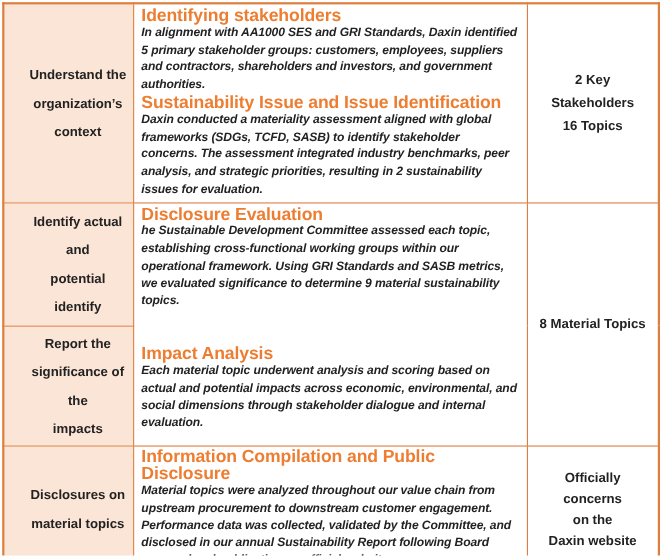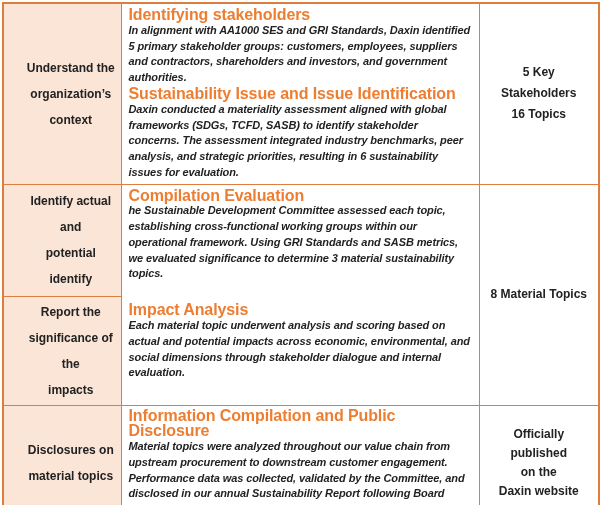--- a/index.html
+++ b/index.html
@@ -56,21 +56,21 @@
   }
   .section-body {
     font-size: 11px;
     font-weight: 700;
     color: var(--text, #222222);
     line-height: 15.8px;
     letter-spacing: -0.1px;
     font-style: italic;
   }
   .section.gapped {
-    margin-top: 20px;
+    margin-top: 32px;
   }
   td.result-cell {
     background: #ffffff;
     vertical-align: middle;
     text-align: center;
     padding: 2px 4px;
   }
   .result-line {
     font-size: 12px;
     font-weight: 700;
@@ -102,39 +102,39 @@
 organization’s
 context</div>
       </td>
       <td class="content-cell">
         <div class="section">
           <div class="section-heading">Identifying stakeholders</div>
           <div class="section-body">In alignment with AA1000 SES and GRI Standards, Daxin identified 5 primary stakeholder groups: customers, employees, suppliers and contractors, shareholders and investors, and government authorities.</div>
         </div>
         <div class="section">
           <div class="section-heading">Sustainability Issue and Issue Identification</div>
-          <div class="section-body">Daxin conducted a materiality assessment aligned with global frameworks (SDGs, TCFD, SASB) to identify stakeholder concerns. The assessment integrated industry benchmarks, peer analysis, and strategic priorities, resulting in 6 sustainability issues for evaluation.</div>
+          <div class="section-body">Daxin conducted a materiality assessment aligned with global frameworks (SDGs, TCFD, SASB) to identify stakeholder concerns. The assessment integrated industry benchmarks, peer analysis, and strategic priorities, resulting in 2 sustainability issues for evaluation.</div>
         </div>
       </td>
       <td class="result-cell">
-        <div class="result-line">5 Key
+        <div class="result-line">2 Key
 Stakeholders</div>
         <div class="result-line">16 Topics</div>
       </td>
     </tr>
 
     <tr style="height:112px;">
       <td class="stage-cell">
         <div class="stage-label">Identify actual and
 potential identify</div>
       </td>
       <td class="content-cell" rowspan="2">
         <div class="section">
-          <div class="section-heading">Compilation Evaluation</div>
-          <div class="section-body">he Sustainable Development Committee assessed each topic, establishing cross-functional working groups within our operational framework. Using GRI Standards and SASB metrics, we evaluated significance to determine 3 material sustainability topics.</div>
+          <div class="section-heading">Disclosure Evaluation</div>
+          <div class="section-body">he Sustainable Development Committee assessed each topic, establishing cross-functional working groups within our operational framework. Using GRI Standards and SASB metrics, we evaluated significance to determine 9 material sustainability topics.</div>
         </div>
         <div class="section gapped">
           <div class="section-heading">Impact Analysis</div>
           <div class="section-body">Each material topic underwent analysis and scoring based on actual and potential impacts across economic, environmental, and social dimensions through stakeholder dialogue and internal evaluation.</div>
         </div>
       </td>
       <td class="result-cell" rowspan="2">
         <div class="result-line">8 Material Topics</div>
       </td>
     </tr>
@@ -153,20 +153,20 @@
 material topics</div>
       </td>
       <td class="content-cell" style="padding-top:2px;">
         <div class="section">
           <div class="section-heading">Information Compilation and Public Disclosure</div>
           <div class="section-body">Material topics were analyzed throughout our value chain from upstream procurement to downstream customer engagement. Performance data was collected, validated by the Committee, and disclosed in our annual Sustainability Report following Board approval and publication on official website.</div>
         </div>
       </td>
       <td class="result-cell tight">
         <div class="result-line">Officially
-published
+concerns
 on the
 Daxin website</div>
       </td>
     </tr>
   </tbody>
     </table>
 </div>
 
 </body></html>

